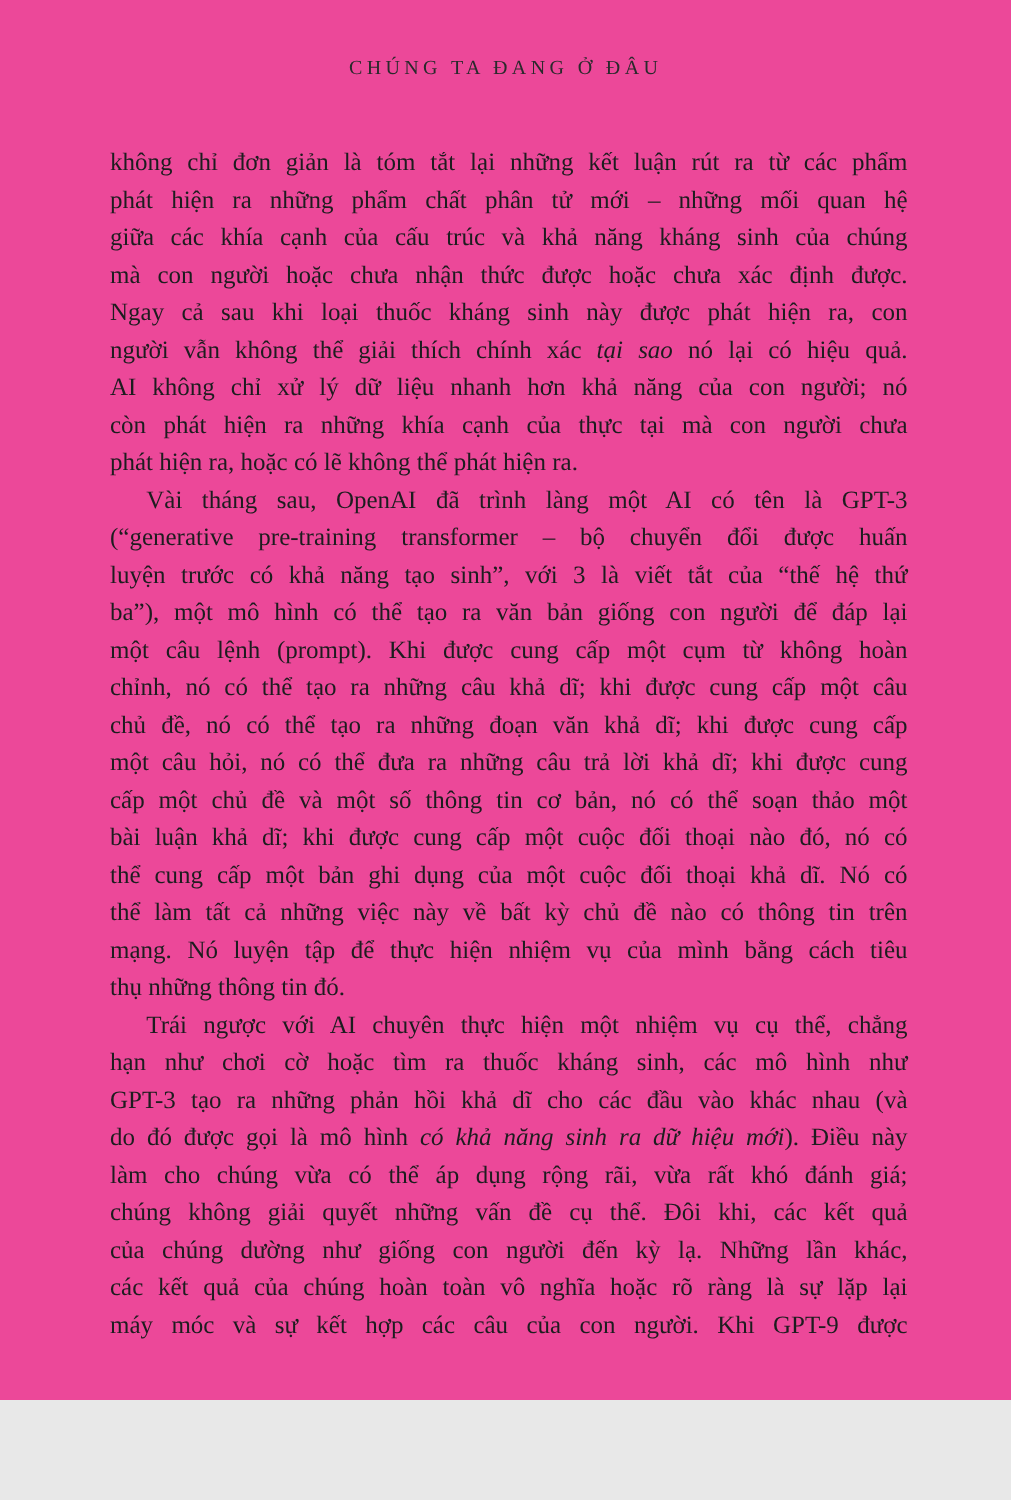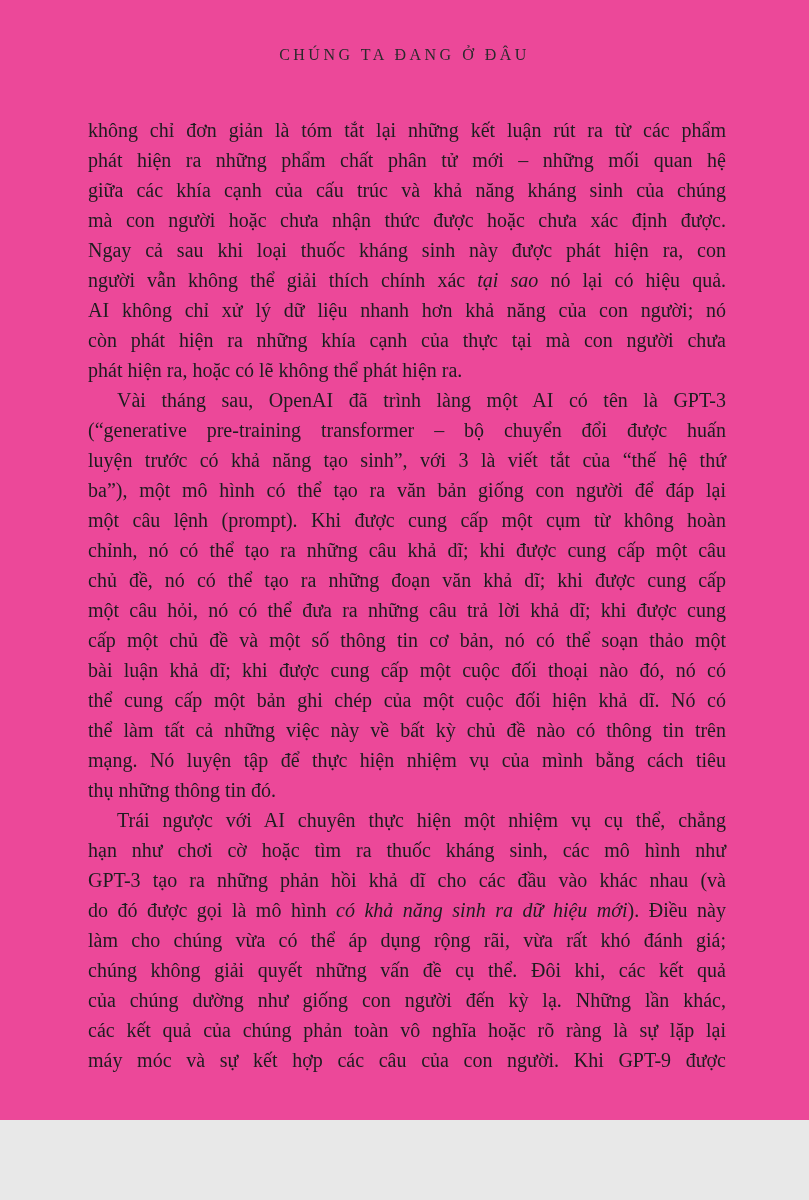--- a/index.html
+++ b/index.html
@@ -78,32 +78,32 @@
         <div class="line just"><span>Vài tháng sau, OpenAI đã trình làng một AI có tên là GPT-3</span></div>
         <div class="line just"><span>(“generative pre-training transformer – bộ chuyển đổi được huấn</span></div>
         <div class="line just"><span>luyện trước có khả năng tạo sinh”, với 3 là viết tắt của “thế hệ thứ</span></div>
         <div class="line just"><span>ba”), một mô hình có thể tạo ra văn bản giống con người để đáp lại</span></div>
         <div class="line just"><span>một câu lệnh (prompt). Khi được cung cấp một cụm từ không hoàn</span></div>
         <div class="line just"><span>chỉnh, nó có thể tạo ra những câu khả dĩ; khi được cung cấp một câu</span></div>
         <div class="line just"><span>chủ đề, nó có thể tạo ra những đoạn văn khả dĩ; khi được cung cấp</span></div>
         <div class="line just"><span>một câu hỏi, nó có thể đưa ra những câu trả lời khả dĩ; khi được cung</span></div>
         <div class="line just"><span>cấp một chủ đề và một số thông tin cơ bản, nó có thể soạn thảo một</span></div>
         <div class="line just"><span>bài luận khả dĩ; khi được cung cấp một cuộc đối thoại nào đó, nó có</span></div>
-        <div class="line just"><span>thể cung cấp một bản ghi chép của một cuộc đối hiện khả dĩ. Nó có</span></div>
+        <div class="line just"><span>thể cung cấp một bản ghi dụng của một cuộc đối thoại khả dĩ. Nó có</span></div>
         <div class="line just"><span>thể làm tất cả những việc này về bất kỳ chủ đề nào có thông tin trên</span></div>
         <div class="line just"><span>mạng. Nó luyện tập để thực hiện nhiệm vụ của mình bằng cách tiêu</span></div>
         <div class="line"><span>thụ những thông tin đó.</span></div>
       </div>
       <div class="para indent">
         <div class="line just"><span>Trái ngược với AI chuyên thực hiện một nhiệm vụ cụ thể, chẳng</span></div>
         <div class="line just"><span>hạn như chơi cờ hoặc tìm ra thuốc kháng sinh, các mô hình như</span></div>
         <div class="line just"><span>GPT-3 tạo ra những phản hồi khả dĩ cho các đầu vào khác nhau (và</span></div>
         <div class="line just"><span>do đó được gọi là mô hình </span><span class="it">có khả năng sinh ra dữ hiệu mới</span><span>). Điều này</span></div>
         <div class="line just"><span>làm cho chúng vừa có thể áp dụng rộng rãi, vừa rất khó đánh giá;</span></div>
         <div class="line just"><span>chúng không giải quyết những vấn đề cụ thể. Đôi khi, các kết quả</span></div>
         <div class="line just"><span>của chúng dường như giống con người đến kỳ lạ. Những lần khác,</span></div>
-        <div class="line just"><span>các kết quả của chúng phản toàn vô nghĩa hoặc rõ ràng là sự lặp lại</span></div>
+        <div class="line just"><span>các kết quả của chúng hoàn toàn vô nghĩa hoặc rõ ràng là sự lặp lại</span></div>
         <div class="line just"><span>máy móc và sự kết hợp các câu của con người. Khi GPT-9 được</span></div>
       </div>
     </div>
 
   <div class="page-number">11</div>
 </div>
 
 </body></html>

